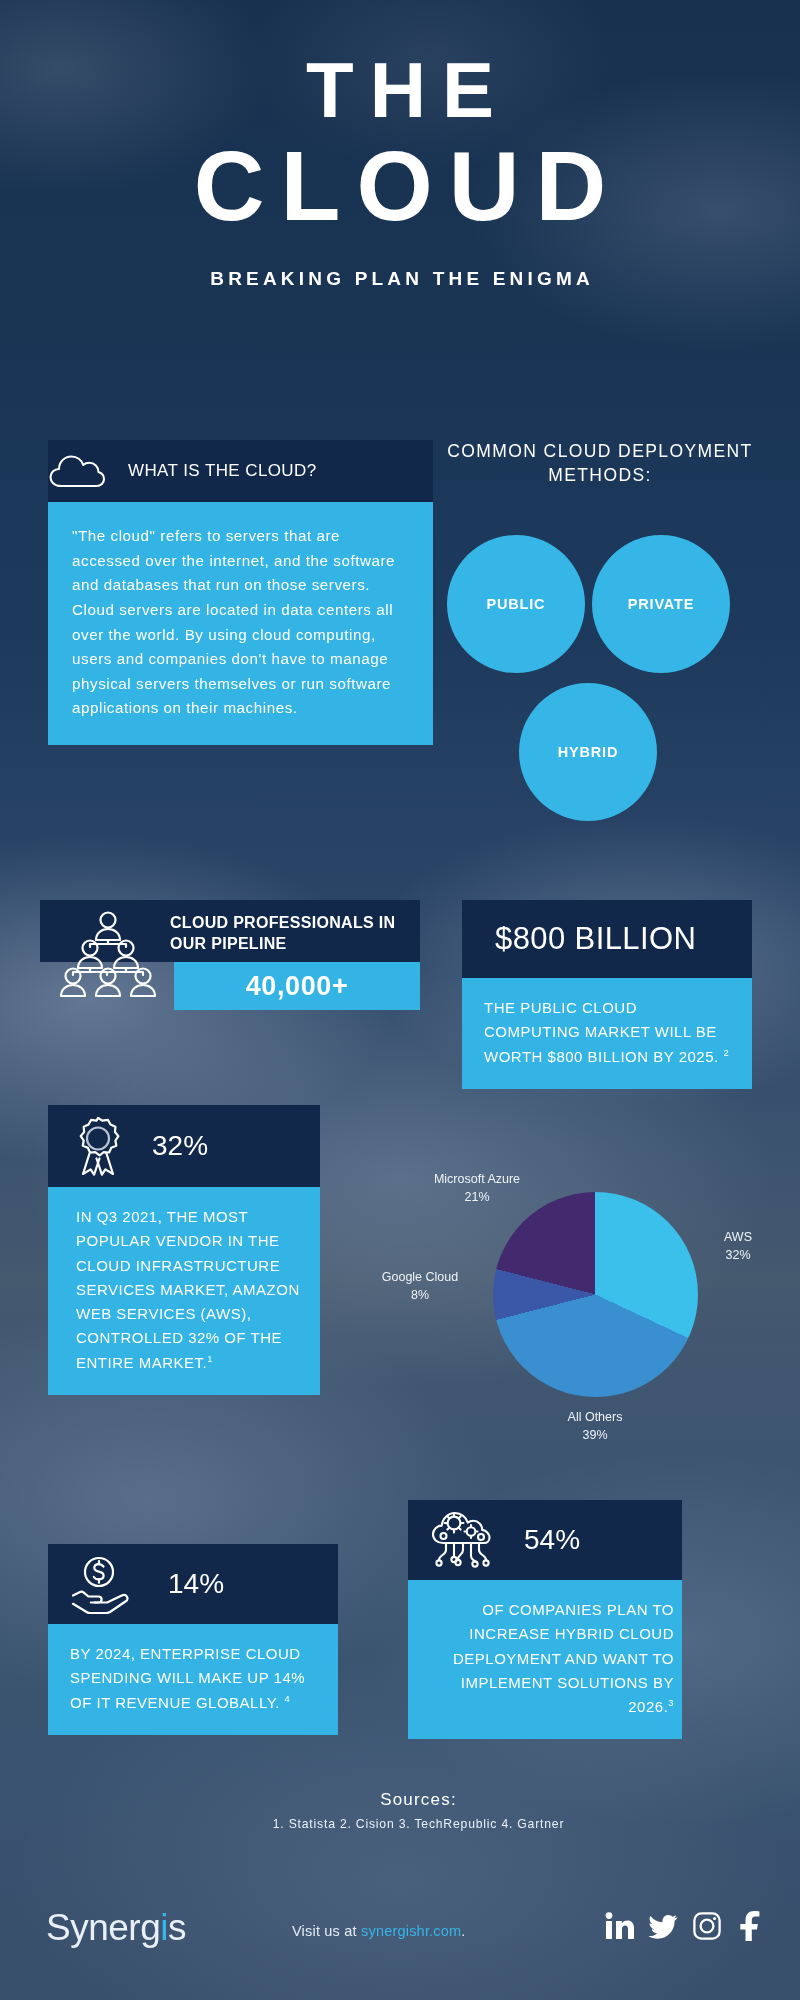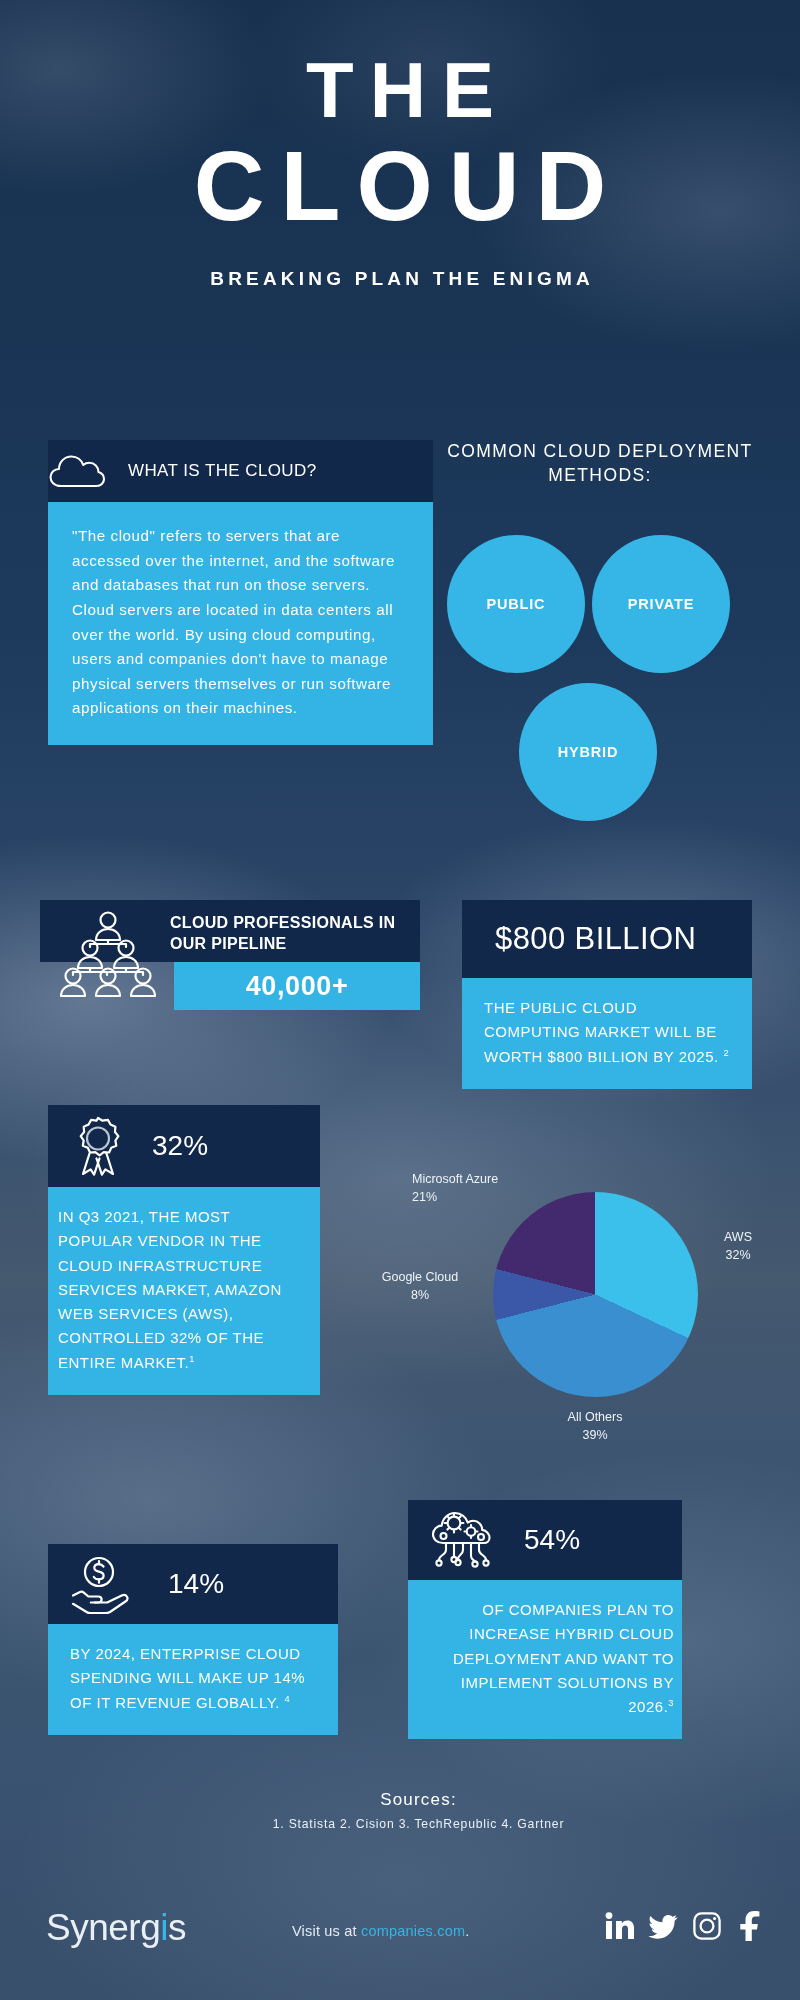--- a/index.html
+++ b/index.html
@@ -130,32 +130,32 @@
   #billion .card-body {
     padding: 18px 20px 20px 22px; font-size: 15px;
     line-height: 1.62; letter-spacing: .5px;
   }
 
   
   #p32 { left: 48px; top: 1105px; width: 272px; }
   #p32 .card-head { height: 82px; padding-left: 22px; }
   #p32 .pct { color: #fff; font-size: 28px; margin-left: 26px; }
   #p32 .card-body {
-    padding: 18px 20px 20px 10px; font-size: 15px;
+    padding: 18px 20px 20px 28px; font-size: 15px;
     line-height: 1.62; letter-spacing: .5px;
   }
 
   
   #pie { left: 360px; top: 1150px; width: 420px; height: 320px; }
   .pie-disc {
     position: absolute; left: 133px; top: 42px; width: 205px; height: 205px;
     border-radius: 50%;
   }
   .pie-lbl { position: absolute; color: #eef3f8; font-size: 12.5px; line-height: 1.45; }
-  #lbl-azure  { left: 52px;  top: 20px;  text-align: left; width: 130px; }
+  #lbl-azure  { left: 52px;  top: 20px;  text-align: center; width: 130px; }
   #lbl-aws    { left: 345px; top: 78px;  text-align: center; width: 66px; }
   #lbl-google { left: -8px;  top: 118px; text-align: center; width: 136px; }
   #lbl-others { left: 185px; top: 258px; text-align: center; width: 100px; }
 
   
   #p14 { left: 48px; top: 1500px; width: 290px; }
   #p54 { left: 408px; top: 1456px; width: 274px; text-align: right; }
   .stat .card-head { height: 80px; display: flex; align-items: center; padding-left: 22px; margin-top: 44px; }
   .stat .pct { color: #fff; font-size: 28px; margin-left: 28px; }
   .stat .card-body {
@@ -365,21 +365,21 @@
   </div>
 
   <div class="sec" id="sources">
     <div class="s-ttl">Sources:</div>
     <div class="s-list">1. Statista 2. Cision 3. TechRepublic 4. Gartner</div>
   </div>
 
   <div class="sec" id="footer">
     <div class="logo"><span>Synerg</span><span class="i">i</span><span>s</span></div>
 
-    <div class="visit"><span>Visit us at </span><a href="#">companies.com</a><span>.</span></div>
+    <div class="visit"><span>Visit us at </span><a href="#">synergishr.com</a><span>.</span></div>
 
     <div class="socials">
       <a href="#">
         <svg width="30" height="30" viewBox="0 0 30 30" fill="#ffffff">
           <rect x="2" y="10" width="6" height="18"></rect>
           <circle cx="5" cy="4.6" r="3.4"></circle>
           <path d="M12 10 h5.8 v2.6 c1.1-1.9 3.1-3.1 5.6-3.1 4 0 6.6 2.6 6.6 7.4 V28 h-6 V18.1 c0-2.3-.9-3.6-2.8-3.6 -2 0-3.2 1.4-3.2 3.6 V28 h-6 z"></path>
         </svg>
       </a>
       <a href="#">

